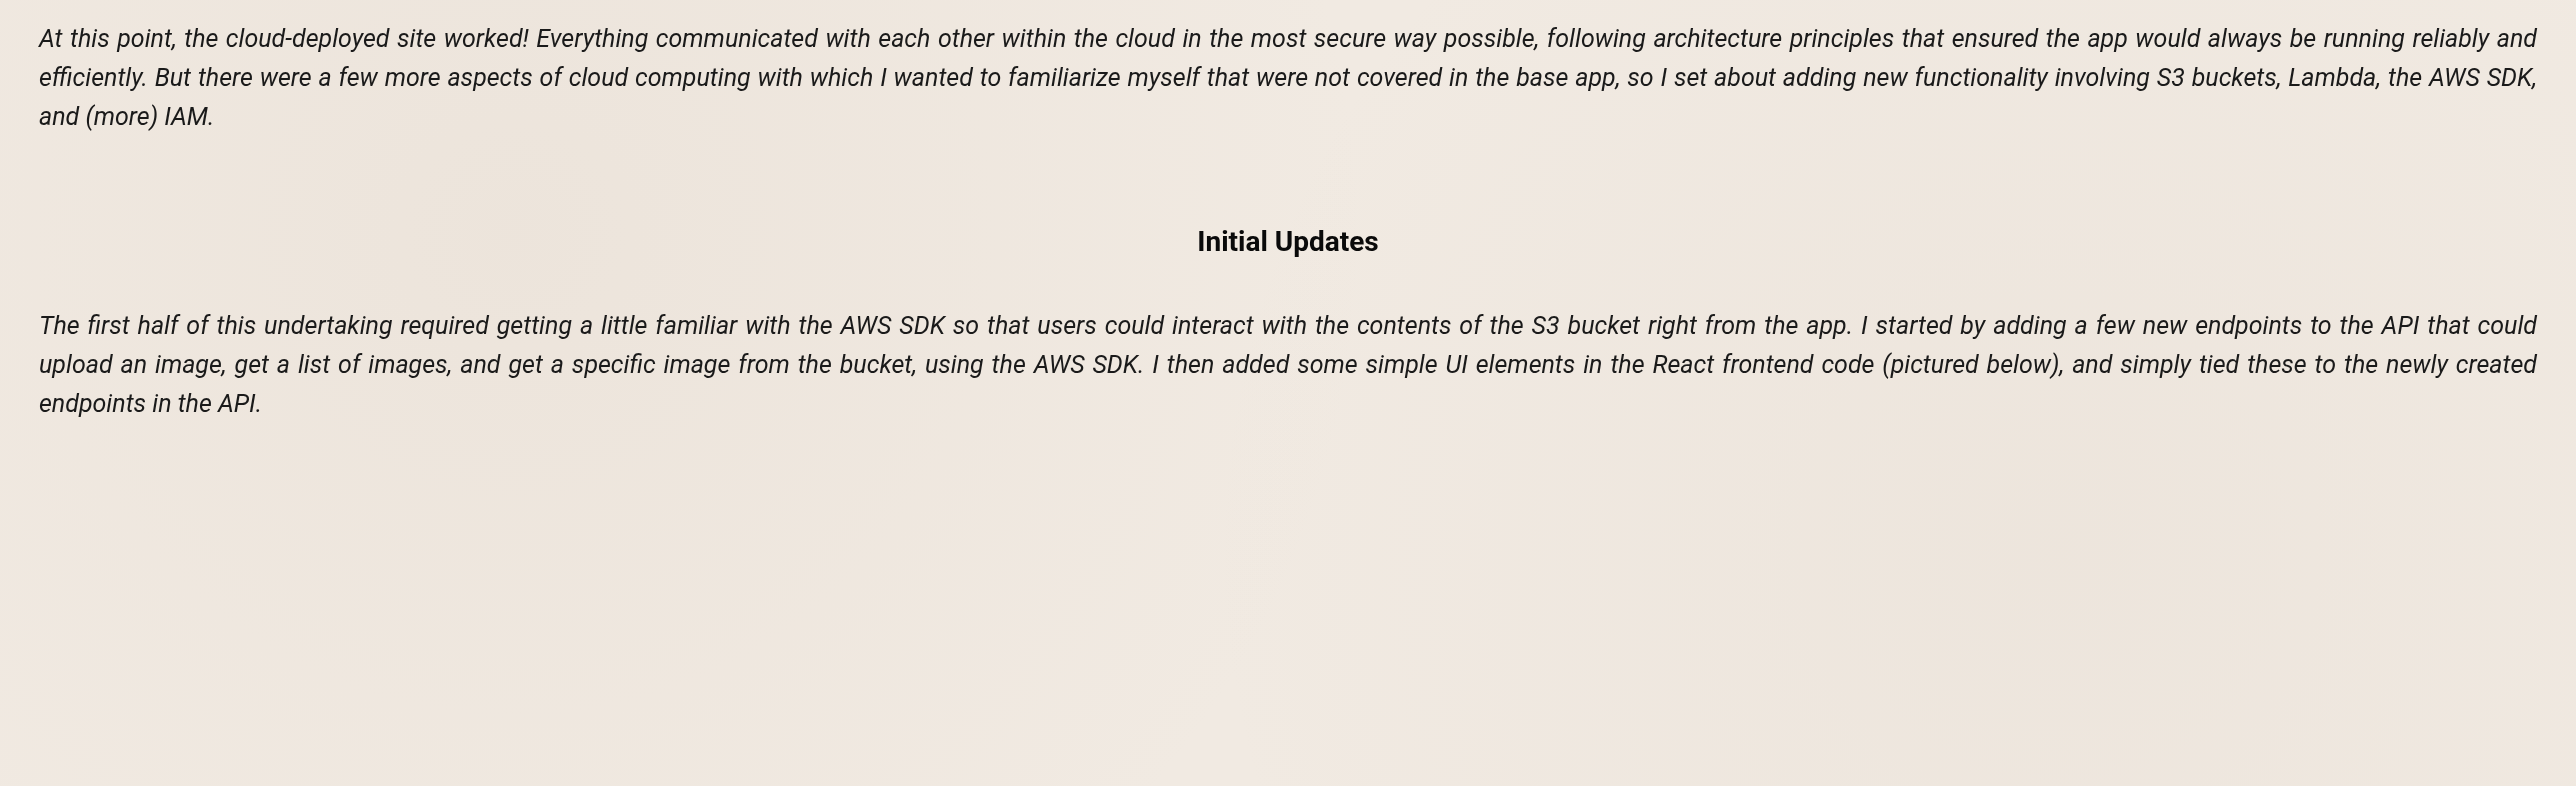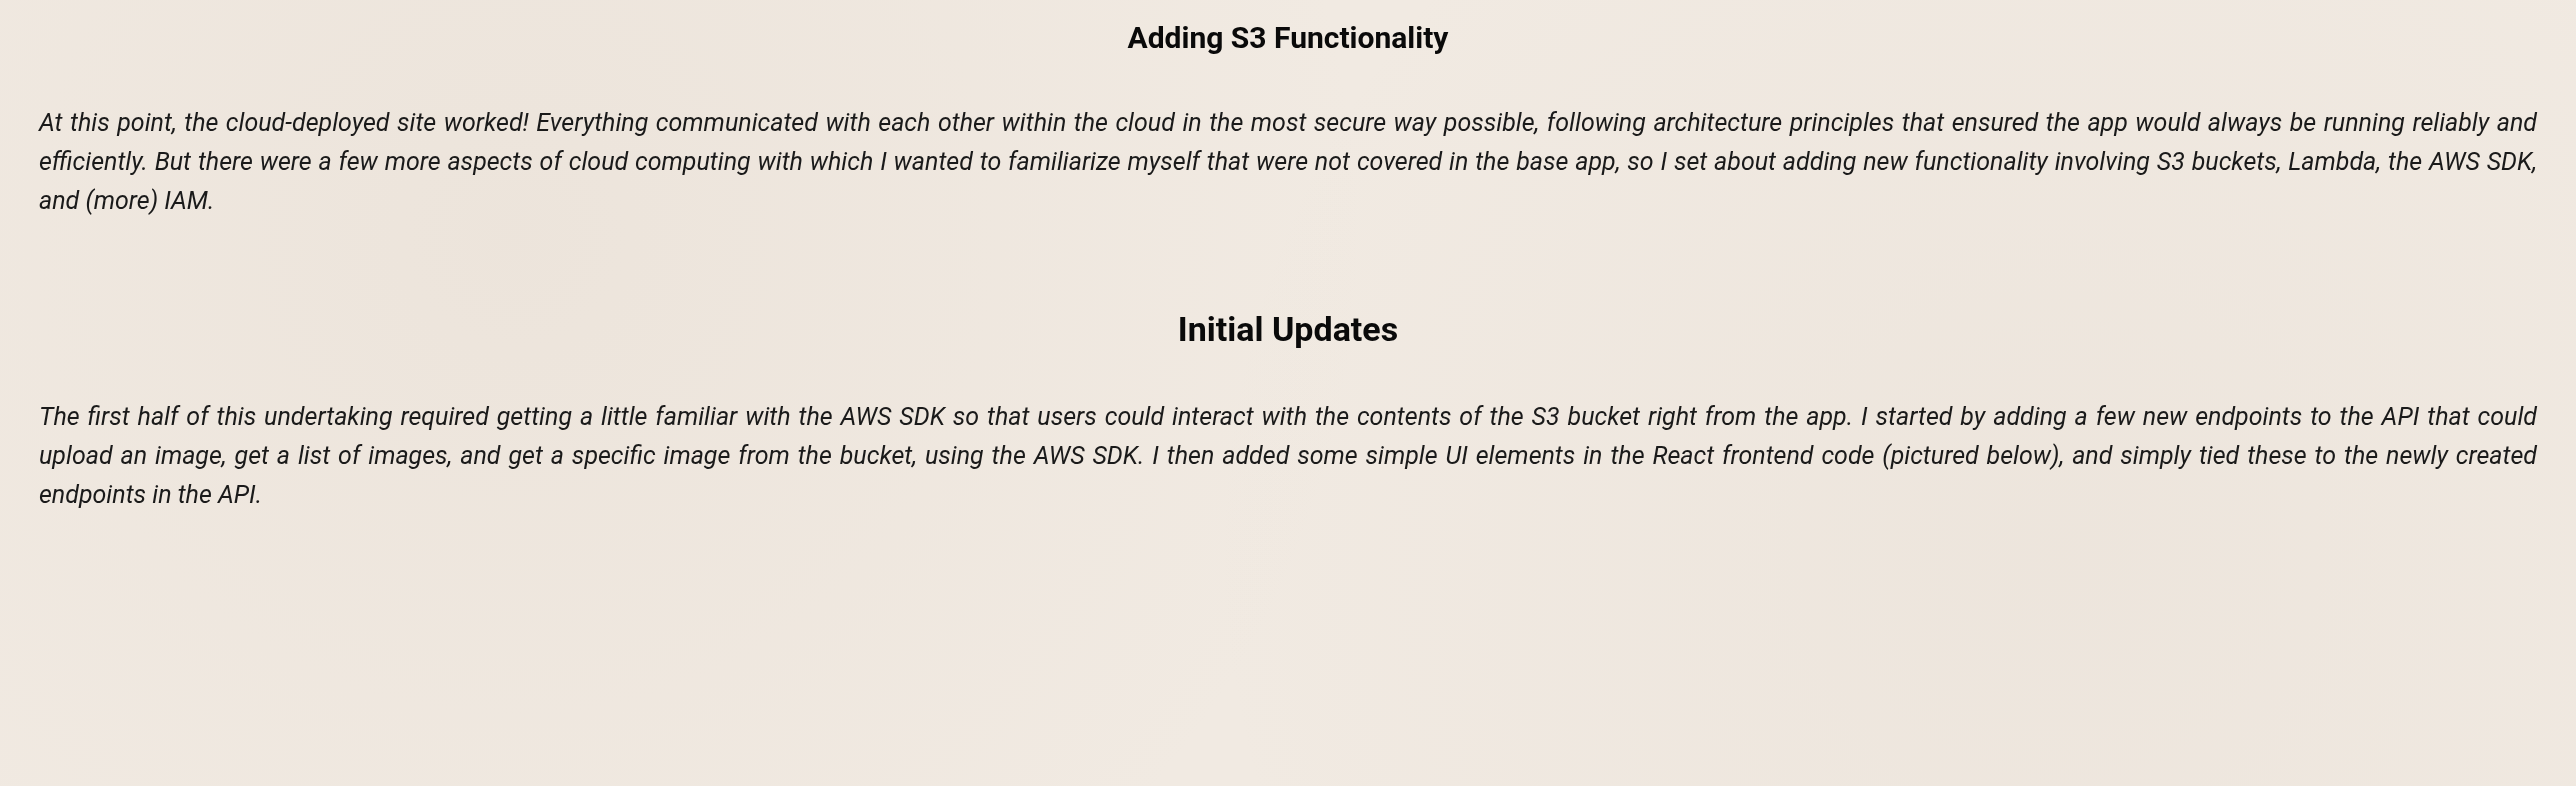--- a/index.html
+++ b/index.html
@@ -22,42 +22,41 @@
     
     .section-title {
       font-size: 30px;
       font-weight: 700;
       text-align: center;
       margin-bottom: 49px;
       color: #0a0a0a;
     }
     
     .subsection-title {
-      font-size: 34px;
+      font-size: 28px;
       font-weight: 700;
       text-align: center;
       margin-top: 89px;
       margin-bottom: 49px;
       color: #0a0a0a;
     }
     
     .body-text {
       font-size: 25px;
       line-height: 1.55;
       text-align: justify;
       color: #1a1a1a;
       font-weight: 400;
       font-style: italic;
     }
   </style>
 </head>
 <body>
 
 <article>
-  <h2 class="section-title">Adding S3 Functionality</h2>
 
   <p class="body-text">At this point, the cloud-deployed site worked! Everything communicated with each other within the cloud in the most secure way possible, following architecture principles that ensured the app would always be running reliably and efficiently. But there were a few more aspects of cloud computing with which I wanted to familiarize myself that were not covered in the base app, so I set about adding new functionality involving S3 buckets, Lambda, the AWS SDK, and (more) IAM.</p>
 
   <h3 class="subsection-title">Initial Updates</h3>
 
   <p class="body-text">The first half of this undertaking required getting a little familiar with the AWS SDK so that users could interact with the contents of the S3 bucket right from the app. I started by adding a few new endpoints to the API that could upload an image, get a list of images, and get a specific image from the bucket, using the AWS SDK. I then added some simple UI elements in the React frontend code (pictured below), and simply tied these to the newly created endpoints in the API.</p>
 </article>
 
 
 </body></html>

